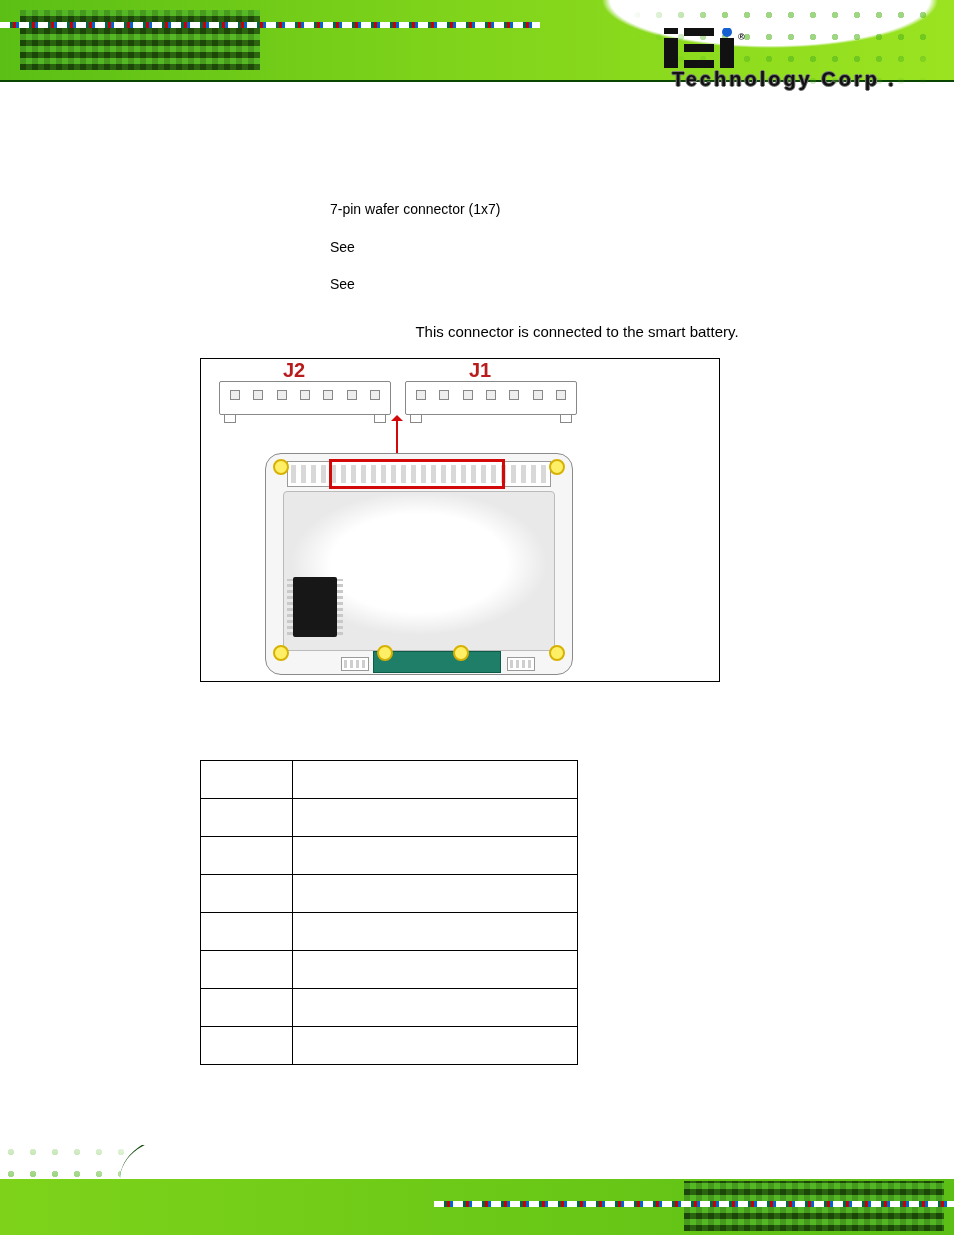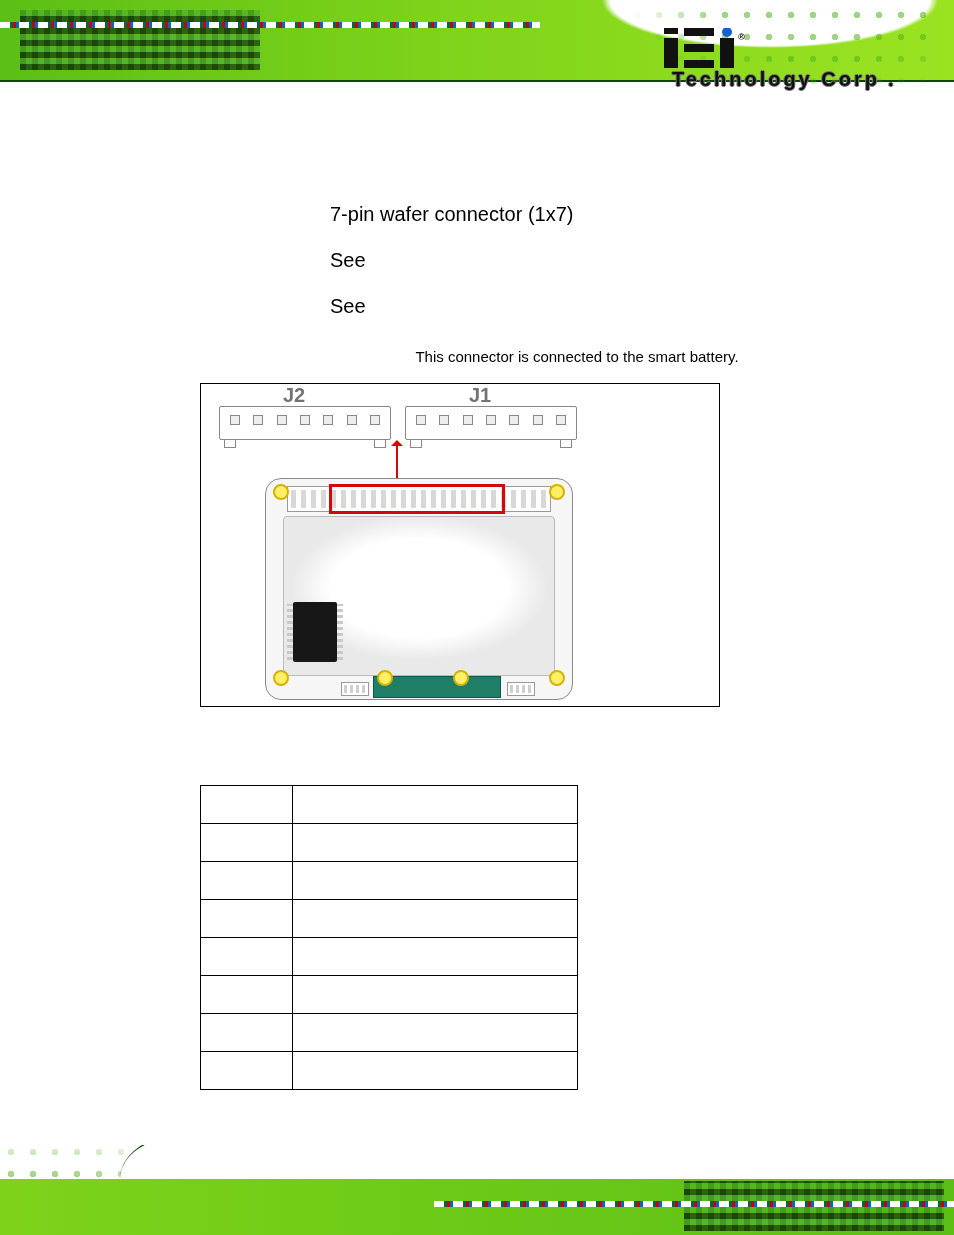--- a/index.html
+++ b/index.html
@@ -43,29 +43,29 @@
       background: repeating-linear-gradient(90deg,#fff 0 10px,#064 10px 13px,#c00 13px 16px,#06c 16px 19px); }
   .ftr-dots { position:absolute; bottom:0; left:0; width:420px; height:160px; pointer-events:none;
       background-image: radial-gradient(circle 3px, rgba(80,180,30,.55) 98%, transparent 100%);
       background-size: 22px 22px;
       -webkit-mask-image: radial-gradient(ellipse 320px 150px at 10% 100%, #000 40%, transparent 72%);
       mask-image: radial-gradient(ellipse 320px 150px at 10% 100%, #000 40%, transparent 72%); }
 
   
   .content { position:absolute; top:200px; left:0; width:954px; }
 
-  .spec-list { margin-left:330px; font-size:20px; line-height:1.4; }
+  .spec-list { margin-left:330px; font-size:14px; line-height:1.4; }
   .spec-list div { margin-bottom:18px; }
 
   .body-para { margin:28px 0 18px 200px; font-size:15px;text-align:center; }
 
   
   .figure { margin-left:200px; width:520px; height:324px; border:1.5px solid #000; background:#fff; position:relative; }
   
-  .fig-label { position:absolute; top:0; font:700 20px Arial; color:#737373; }
+  .fig-label { position:absolute; top:0; font:700 20px Arial; color:#b91c1c; }
   .fig-label.j2 { left:82px; } .fig-label.j1 { left:268px; }
   .wafer { position:absolute; top:22px; width:172px; height:34px; border:1.5px solid #888; border-radius:2px; background:#fff; }
   .wafer.w2 { left:18px; } .wafer.w1 { left:204px; }
   .wafer .tab { position:absolute; width:12px; height:8px; border:1.5px solid #888; border-top:none; bottom:-9px; background:#fff;}
   .wafer .tab.l { left:4px; } .wafer .tab.r { right:4px; }
   .wafer .pins { position:absolute; top:8px; left:10px; right:10px; display:flex; justify-content:space-between; }
   .wafer .pins span { width:10px; height:10px; border:1.5px solid #888; background:#eee; }
   .pin-num { position:absolute; top:22px; font:700 16px Arial; color:#d30808; }
   .pin-num.p1a { left:24px; } .pin-num.p7a { left:178px; }
   .pin-num.p1b { left:210px; } .pin-num.p7b { left:364px; }

